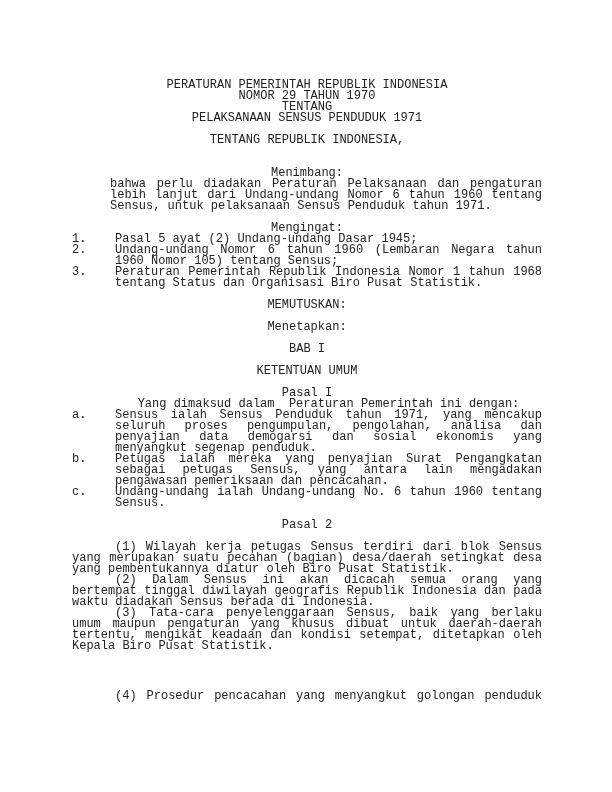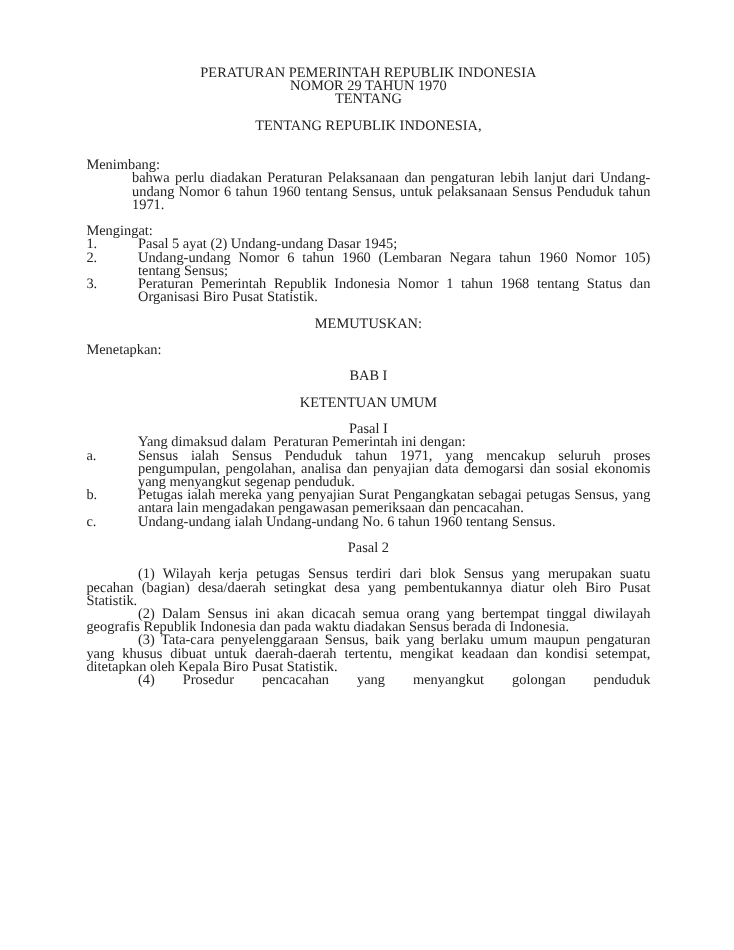--- a/index.html
+++ b/index.html
@@ -1,39 +1,40 @@
 <!DOCTYPE html>
 <html><head>
   <meta charset="utf-8">
   <style>
     html, body { margin: 0; padding: 0; background: #ffffff; }
     body { width: 612px; height: 792px; position: relative; overflow: hidden; }
     .page {
-      position: absolute; left: 72px; top: 55px; width: 470px;
-      font-family: Liberation Serif, serif;
+      position: absolute; left: 72px; top: 80px; width: 470px;
+      font-family: Liberation Mono, monospace;
       font-size: 12px; line-height: 11px; color: #222;
       letter-spacing: 0;
     }
     .c { text-align: center; white-space: pre; }
-    .line { white-space: pre; }
+    .line { white-space: pre; text-align: center; }
     .j { text-align: justify; text-align-last: left; margin-left: 38px; }
     .gap { height: 11px; }
     .item { display: flex; }
     .item .lbl { width: 43px; flex: none; white-space: pre; }
     .item .txt { flex: 1; text-align: justify; text-align-last: left; }
     .para { text-align: justify; text-align-last: left; }
     .indent { text-indent: 43px; }
   </style>
 </head>
 <body>
 
 <div class="page">
   <div class="c">PERATURAN PEMERINTAH REPUBLIK INDONESIA</div>
   <div class="c">NOMOR 29 TAHUN 1970</div>
   <div class="c">TENTANG</div>
+  <div class="c">PELAKSANAAN SENSUS PENDUDUK 1971</div>
   <div class="gap"></div>
   <div class="c">TENTANG REPUBLIK INDONESIA,</div>
   <div class="gap"></div>
   <div class="gap"></div>
 
   <div class="line">Menimbang:</div>
   <div class="j">bahwa perlu diadakan Peraturan Pelaksanaan dan pengaturan lebih lanjut dari Undang-undang Nomor 6 tahun 1960 tentang Sensus, untuk pelaksanaan Sensus Penduduk tahun 1971.</div>
   <div class="gap"></div>
 
   <div class="line">Mengingat:</div>
@@ -76,14 +77,14 @@
     <span class="lbl">c.</span>
     <span class="txt">Undang-undang ialah Undang-undang No. 6 tahun 1960 tentang Sensus.</span>
   </div>
   <div class="gap"></div>
 
   <div class="c">Pasal 2</div>
   <div class="gap"></div>
   <div class="para indent">(1)  Wilayah kerja petugas Sensus terdiri dari blok Sensus yang merupakan suatu pecahan (bagian) desa/daerah setingkat desa yang pembentukannya diatur oleh Biro Pusat Statistik.</div>
   <div class="para indent">(2)  Dalam Sensus ini  akan dicacah semua orang yang bertempat tinggal diwilayah geografis Republik Indonesia dan pada waktu diadakan Sensus berada di Indonesia.</div>
   <div class="para indent">(3)  Tata-cara penyelenggaraan Sensus, baik yang berlaku umum maupun pengaturan yang khusus dibuat untuk daerah-daerah tertentu, mengikat keadaan dan kondisi setempat, ditetapkan oleh Kepala Biro Pusat Statistik.</div>
-  <div class="para indent" style="text-align-last: justify;">(4)  Prosedur pencacahan yang menyangkut golongan penduduk</div>
+  <div class="para indent" style="text-align-last: justify; margin-top: 39px;">(4)  Prosedur pencacahan yang menyangkut golongan penduduk</div>
 </div>
 
 </body></html>

